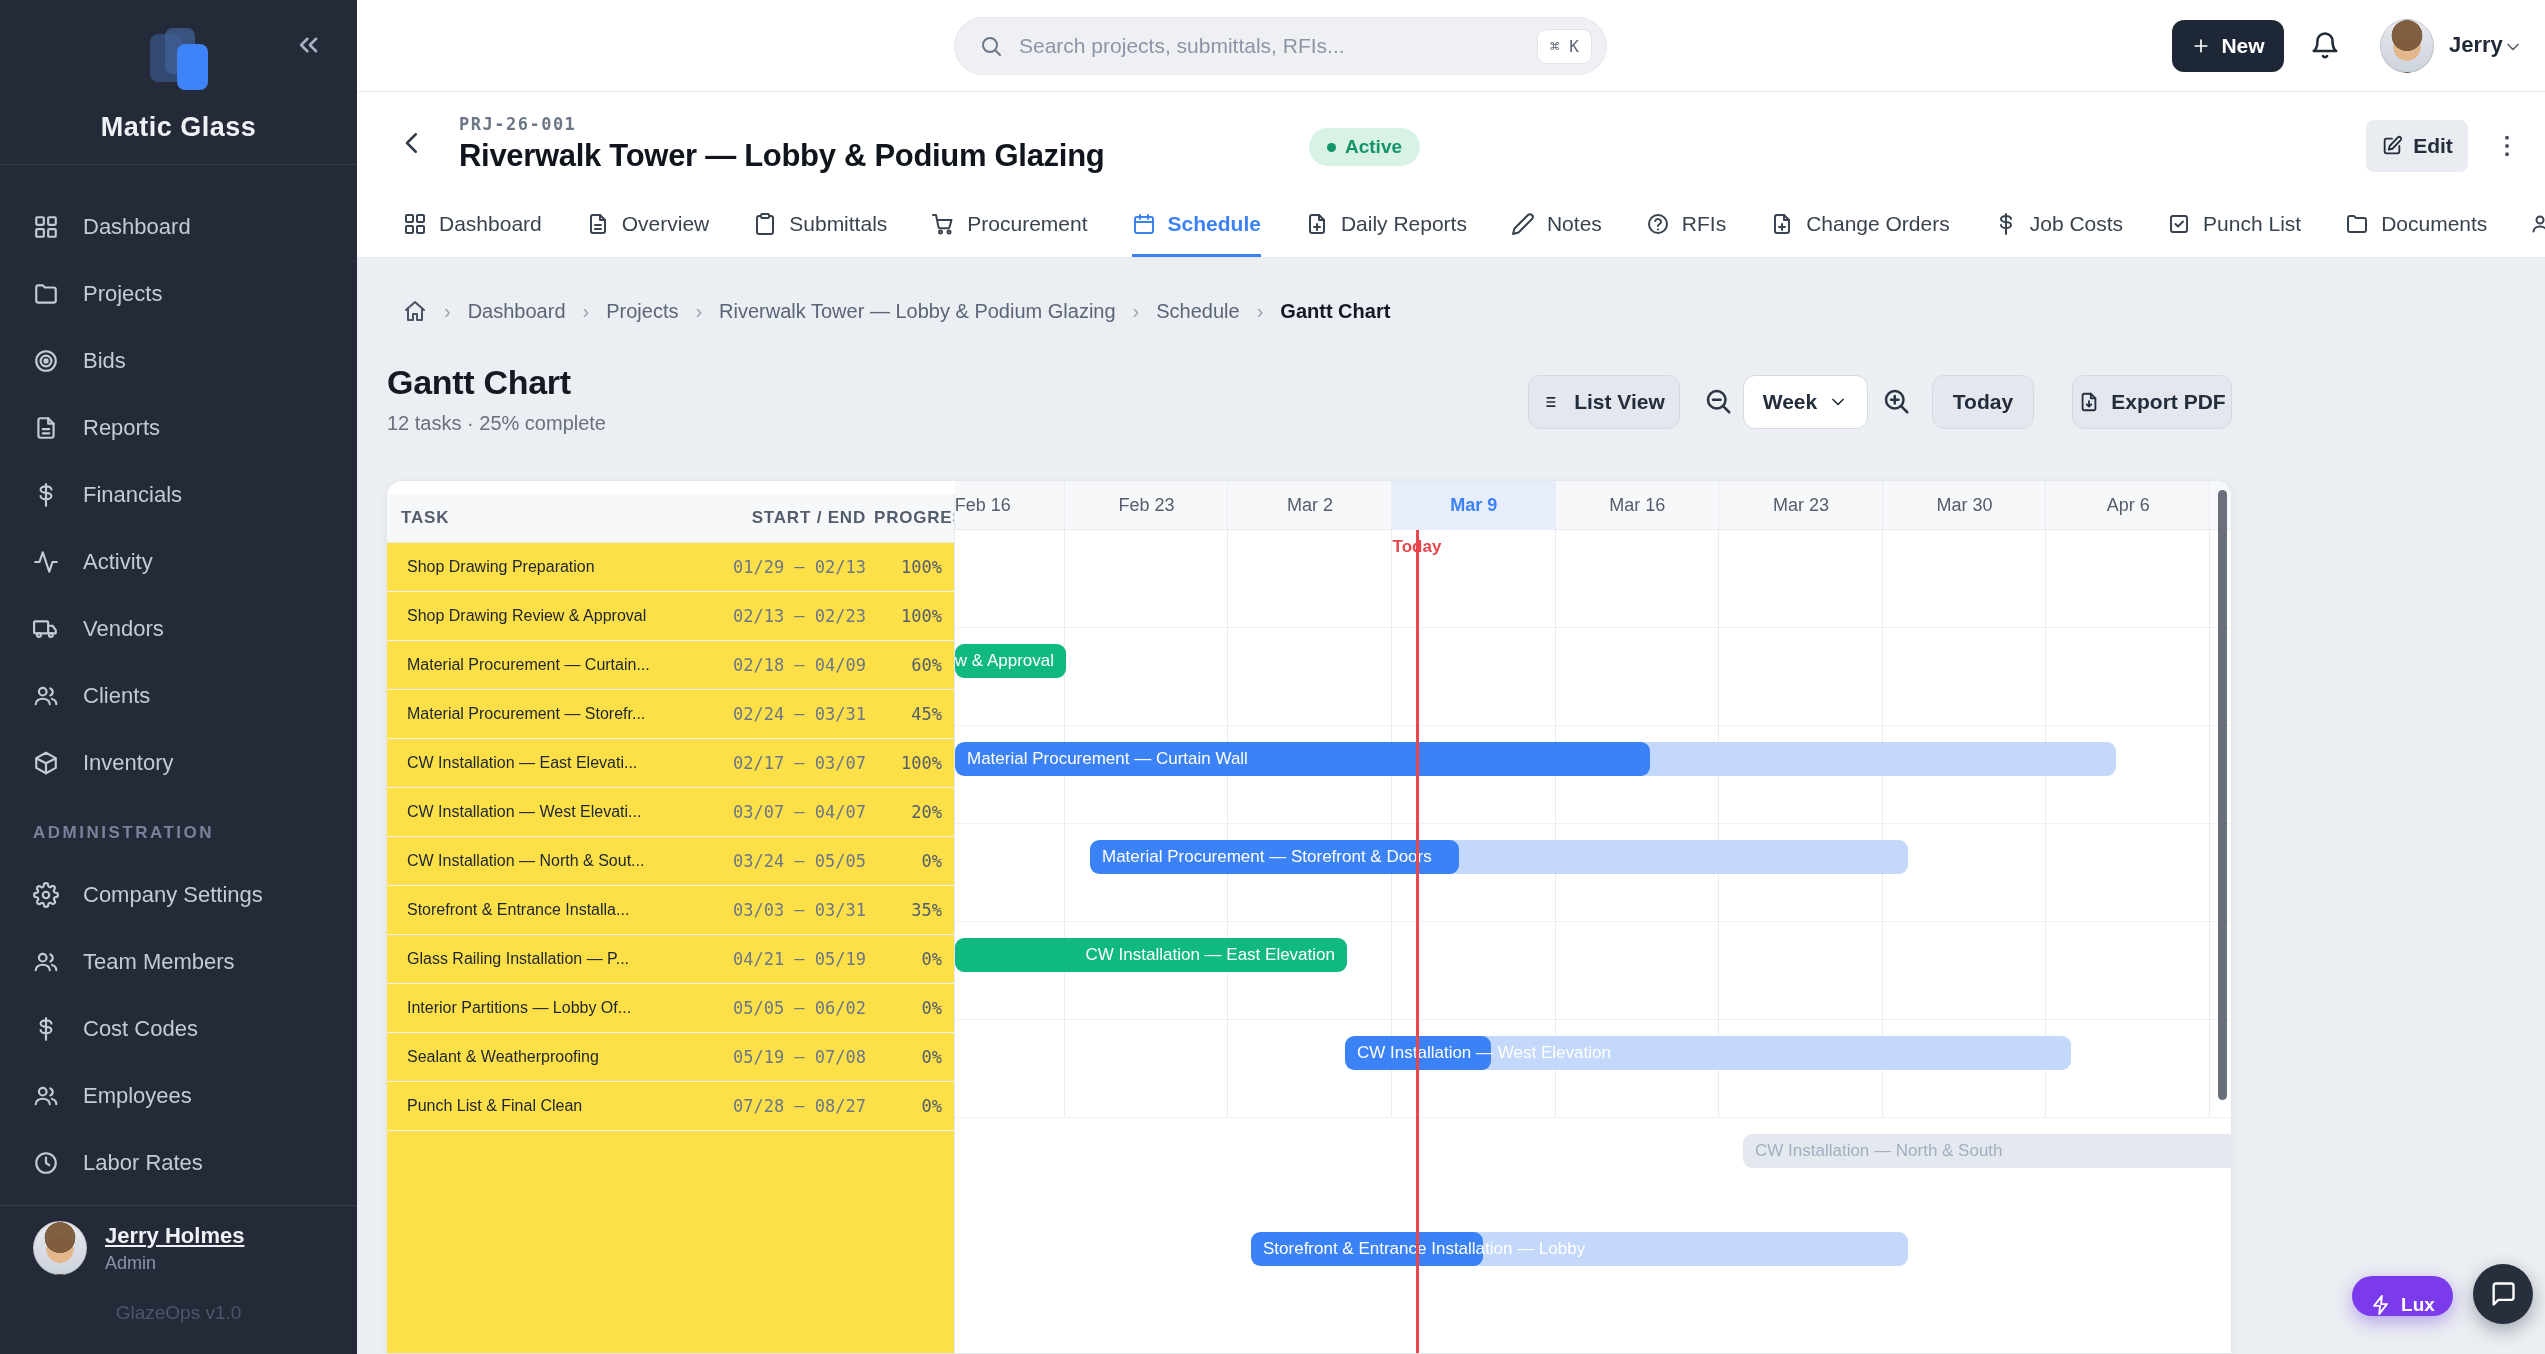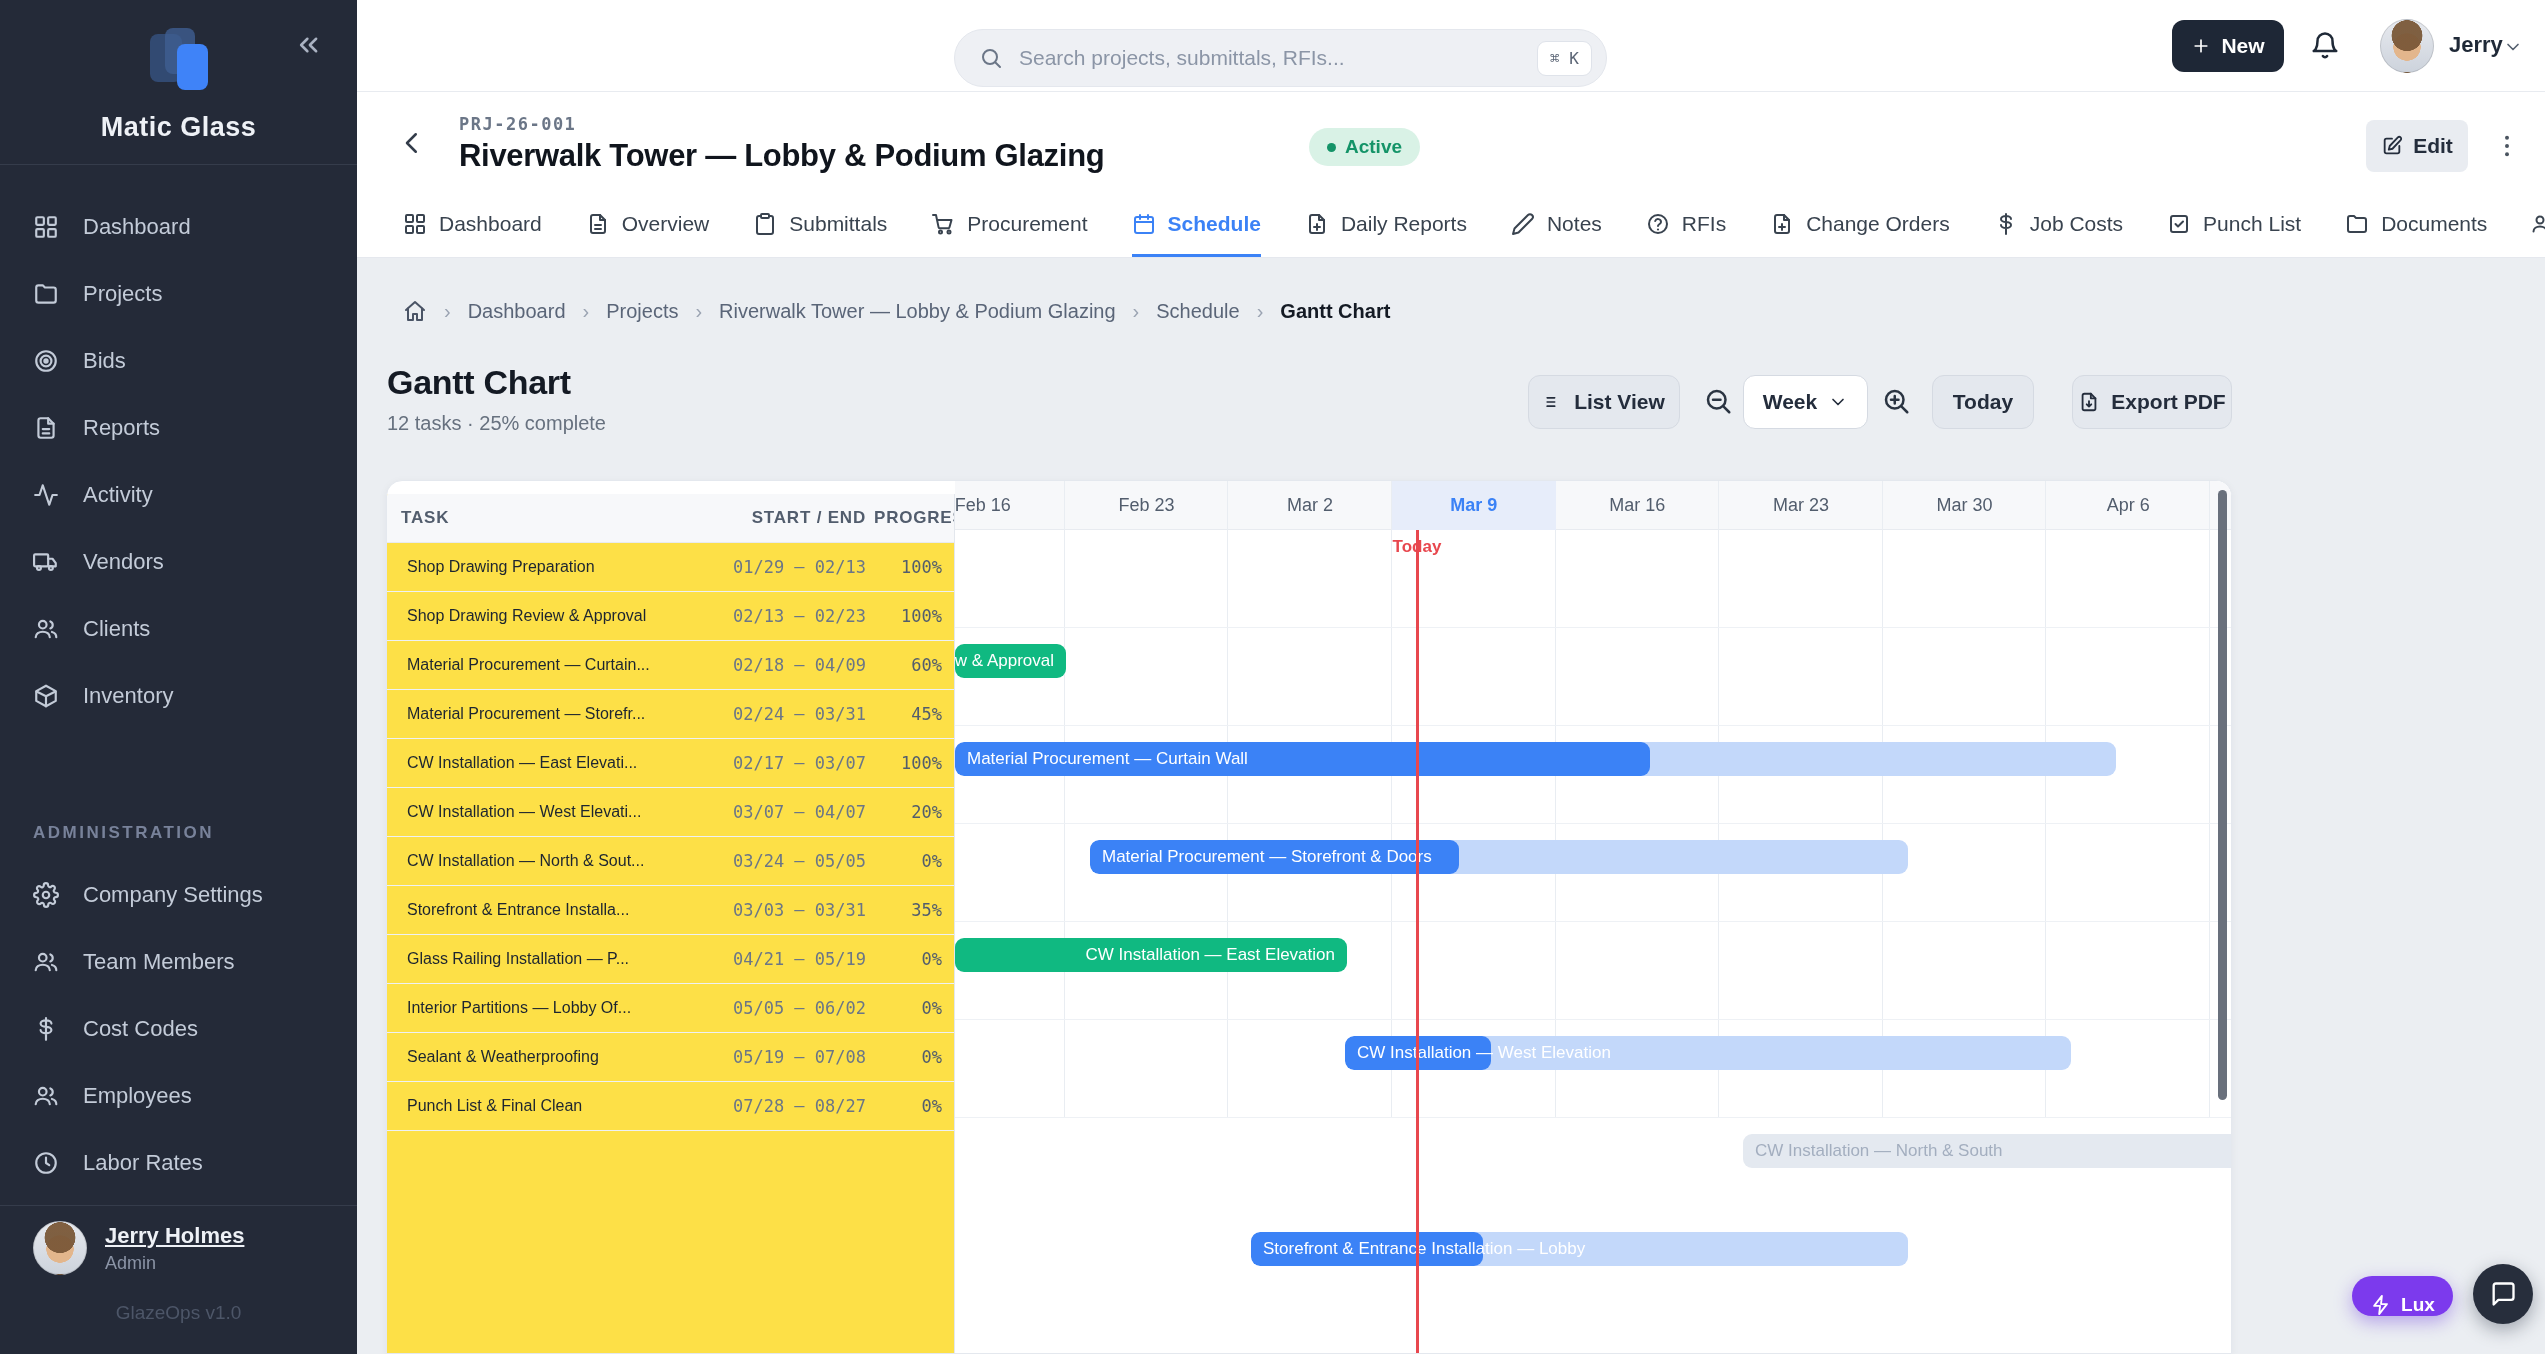--- a/index.html
+++ b/index.html
@@ -35,21 +35,21 @@
     border:1px solid rgba(0,0,0,.12); }
   .avatar.big { width:54px; height:54px; }
   .sb-user-name { font-size:22px; font-weight:600; color:#eef1f6;text-decoration:underline; }
   .sb-user-role { font-size:18px; color:#8undefined; color:#8b94a6; margin-top:4px; }
   .sb-version { position:absolute; top:1302px; width:100%; text-align:center; font-size:19px; color:#4d5668; }
 
   
   .main { position:absolute; left:357px; top:0; right:0; height:100%; }
 
   .topbar { position:absolute; left:0; top:0; width:100%; height:92px; background:#fff; border-bottom:1px solid #e8ebf0; z-index:20; }
-  .searchbar { position:absolute; left:597px; top:29px; width:653px; height:58px; background:#eef0f4; border:1px solid #e4e7ed;
+  .searchbar { position:absolute; left:597px; top:17px; width:653px; height:58px; background:#eef0f4; border:1px solid #e4e7ed;
                border-radius:29px; display:flex; align-items:center; padding:0 14px 0 24px; gap:16px; }
   .searchbar .ic { color:#6b7687; }
   .searchbar input { flex:1; border:none; outline:none; background:transparent; font-size:21px; color:#394252;
                      font-family:"Liberation Sans",sans-serif; }
   .searchbar input::placeholder { color:#8b95a6; }
   .kbd-chip { font-size:16px; color:#5b6575; background:#fff; border:1px solid #dfe3ea; border-radius:9px; padding:7px 12px; white-space:nowrap; }
   .new-btn { position:absolute; left:1815px; top:20px; width:112px; height:52px; background:var(--btn-dark); color:#fff;
              border-radius:12px; display:flex; align-items:center; justify-content:center; gap:10px; font-size:21px; font-weight:600; cursor:pointer; }
   .new-btn .ic { color:#fff; }
   .bell { position:absolute; left:1953px; top:31px; width:30px; height:30px; color:#1f2937; cursor:pointer; }
@@ -184,20 +184,28 @@
         <span class="sb-label">Bids</span>
       </div>
       <div class="sb-item">
         <span class="ic ic26">
           <svg viewBox="0 0 24 24" fill="none" stroke="currentColor" stroke-width="2" stroke-linecap="round" stroke-linejoin="round">
             <path d="M14 3H7a2 2 0 0 0-2 2v14a2 2 0 0 0 2 2h10a2 2 0 0 0 2-2V8z"></path>
             <path d="M14 3v5h5M9 13h6M9 17h6"></path>
           </svg>
         </span>
         <span class="sb-label">Reports</span>
+      </div>
+      <div class="sb-item">
+        <span class="ic ic26">
+          <svg viewBox="0 0 24 24" fill="none" stroke="currentColor" stroke-width="2" stroke-linecap="round" stroke-linejoin="round">
+            <path d="M12 2v20M17 7c0-1.7-2.2-3-5-3S7 5.3 7 7s2.2 3 5 3 5 1.3 5 3-2.2 3-5 3-5-1.3-5-3"></path>
+          </svg>
+        </span>
+        <span class="sb-label">Financials</span>
       </div>
       <div class="sb-item">
         <span class="ic ic26">
           <svg viewBox="0 0 24 24" fill="none" stroke="currentColor" stroke-width="2" stroke-linecap="round" stroke-linejoin="round">
             <path d="M22 12h-4l-3 9L9 3l-3 9H2"></path>
           </svg>
         </span>
         <span class="sb-label">Activity</span>
       </div>
       <div class="sb-item">

